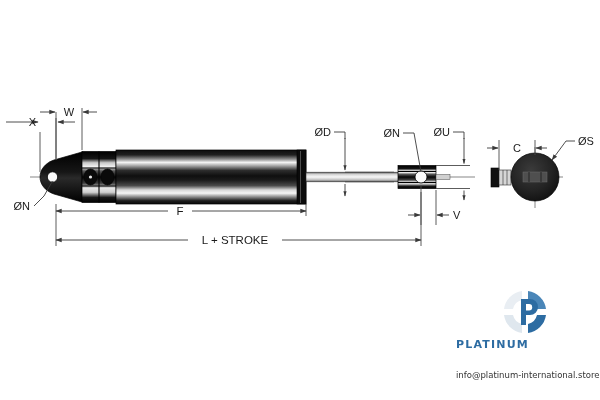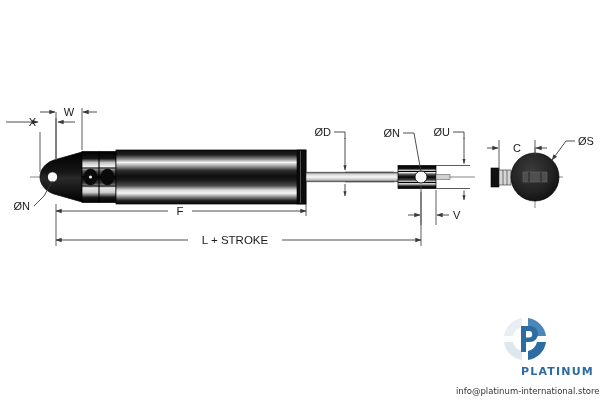--- a/index.html
+++ b/index.html
@@ -50,43 +50,43 @@
   .centerline {
     stroke: #555555;
     stroke-width: 0.7;
     fill: none;
   }
 
   
   #watermark {
     position: absolute;
     right: 6px;
-    bottom: 4px;
+    bottom: 20px;
     width: 138px;
-    text-align: right;
+    text-align: left;
     user-select: none;
   }
   #logo-mark {
     width: 138px;
     height: 52px;
     display: block;
   }
   #logo-wordmark {
     font-family: "DejaVu Sans", sans-serif;
     font-size: 11px;
     letter-spacing: 1.2px;
     color: #2d6ca2;
     font-weight: bold;
     margin-top: -2px;
   }
   #logo-email {
     font-family: "DejaVu Sans", sans-serif;
     font-size: 8.5px;
     color: #333333;
-    margin-top: 8px;
+    margin-top: 19px;
     white-space: nowrap;
   }
 </style>
 </head>
 <body>
 
 <div id="page">
 
   <svg id="drawing-svg" viewBox="0 0 600 400">
     <defs>

